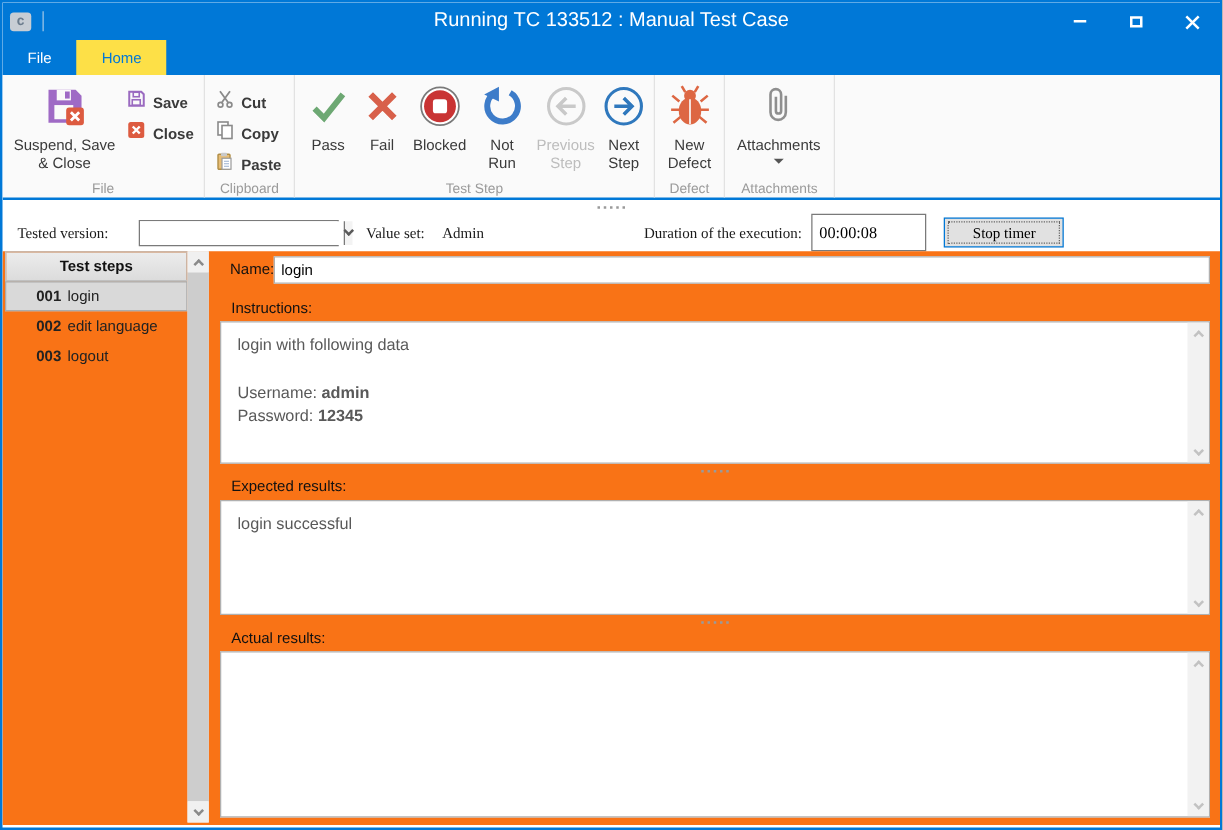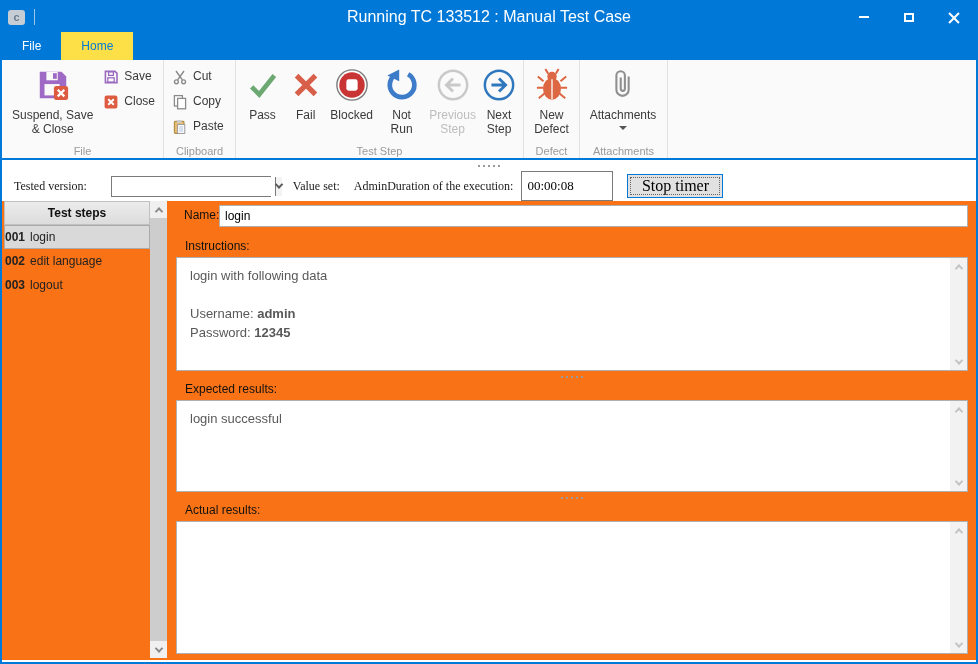--- a/index.html
+++ b/index.html
@@ -28,45 +28,45 @@
   .tab.active { background:#fde047; color:#0078d7; }
 
   
   .ribbon { height:100px; background:#fafafa; border-bottom:2px solid #0078d7; display:flex; }
   .rgroup { position:relative; border-right:1px solid #e2e2e2; padding:4px 4px 16px 4px; display:flex; align-items:flex-start; }
   .rgroup-label { position:absolute; bottom:1px; left:0; right:0; text-align:center; font-size:11px; color:#9a9a9a; }
   .bigbtn { display:flex; flex-direction:column; align-items:center; padding:4px 3px 0 3px; cursor:default; }
   .bigbtn .blabel { margin-top:3px; font-size:12px; color:#3a3a3a; text-align:center; line-height:1.15; }
   .bigbtn.disabled .blabel { color:#bdbdbd; }
   .smallcol { display:flex; flex-direction:column; justify-content:flex-start; padding-top:5px; }
-  .smallbtn { display:flex; align-items:flex-start; height:25px; padding:0 4px; cursor:default; }
+  .smallbtn { display:flex; align-items:center; height:25px; padding:0 4px; cursor:default;font-weight:bold; }
   .smallbtn .blabel { margin-left:5px; font-size:12px; color:#3a3a3a; }
   .caret-down { width:0; height:0; border-left:4px solid transparent; border-right:4px solid transparent; border-top:4px solid #555; margin:3px auto 0 auto; }
 
   
   .grip { display:flex; justify-content:center; align-items:center; gap:3px; }
   .grip i { width:2px; height:2px; background:#9a9a9a; display:block; }
   .grip-row { height:11px; }
 
   
   .params { height:30px; display:flex; align-items:center; font-size:12px; color:#1a1a1a;font-family:Liberation Serif, serif; }
   .params .lbl { white-space:nowrap; }
   .combo { margin-left:24px; width:160px; height:21px; border:1px solid #7a7a7a; background:#fff; display:flex; }
   .combo input { flex:1; border:none; outline:none; font-size:12px; padding:0 4px; font-family:inherit; }
   .combo-btn { width:19px; border-left:1px solid #7a7a7a; background:#f3f3f3; display:flex; align-items:center; justify-content:center; }
   .chev { width:6px; height:6px; border-right:2px solid #5a5a5a; border-bottom:2px solid #5a5a5a; transform:rotate(45deg) translate(-1px,-1px); }
   .duration-input { margin-left:8px; width:92px; height:22px; border:1px solid #7a7a7a; font-size:13px; padding:14px 5px; font-family:inherit; outline:none; background:#fff; }
-  .stop-btn { margin-left:14px; width:96px; height:24px; background:#e1e1e1; border:1px solid #0078d7; font-size:16px; font-family:inherit; outline:1px dotted #666; outline-offset:-4px; cursor:default; }
+  .stop-btn { margin-left:14px; width:96px; height:24px; background:#e1e1e1; border:1px solid #0078d7; font-size:12px; font-family:inherit; outline:1px dotted #666; outline-offset:-4px; cursor:default; }
 
   
   .content { position:relative; height:459px; background:#f97316; }
 
   .steps-panel { position:absolute; left:2px; top:0; width:146px; }
   .steps-header { height:24px; background:linear-gradient(#ececec,#dcdcdc); border:1px solid #c0c0c0; display:flex; align-items:center; justify-content:center; font-size:12px; font-weight:bold; color:#111; }
-  .step-item { height:24px; display:flex; align-items:center; font-size:12px; color:#222; border:1px solid transparent; cursor:default; }
+  .step-item { height:24px; display:flex; align-items:center; padding-left:24px; font-size:12px; color:#222; border:1px solid transparent; cursor:default; }
   .step-item.selected { background:#d9d9d9; border:1px solid #ababab; }
   .step-item .num { font-weight:bold; margin-right:5px; }
 
   .vscroll { position:absolute; left:148px; top:0; bottom:2px; width:17px; background:#f0f0f0; }
   .vscroll .arrow { position:absolute; left:0; width:17px; height:17px; display:flex; align-items:center; justify-content:center; background:#f0f0f0; }
   .vscroll .arrow.up { top:0; }
   .vscroll .arrow.down { bottom:0; }
   .vscroll .thumb { position:absolute; left:0; top:17px; bottom:17px; width:17px; background:#cdcdcd; }
   .chev-up-sm { width:6px; height:6px; border-left:2px solid #8a8a8a; border-top:2px solid #8a8a8a; transform:rotate(45deg) translate(1px,1px); }
   .chev-dn-sm { width:6px; height:6px; border-right:2px solid #8a8a8a; border-bottom:2px solid #8a8a8a; transform:rotate(45deg) translate(-1px,-1px); }
@@ -291,21 +291,21 @@
   <div class="params">
     <span class="lbl" style="margin-left:12px;">Tested version:</span>
     <div class="combo">
       <input value="" style="">
       <div class="combo-btn">
           <span class="chev"></span>
         </div>
     </div>
     <span class="lbl" style="margin-left:22px;">Value set:</span>
     <span class="lbl" style="margin-left:14px;">Admin</span>
-    <span class="lbl" style="">Duration of the execution:</span>
+    <span class="lbl" style="margin-left:128px;">Duration of the execution:</span>
     <input class="duration-input" value="00:00:08" style="">
     <button class="stop-btn">Stop timer</button>
   </div>
 
   <div class="content">
 
     <div class="steps-panel">
       <div class="steps-header">Test steps</div>
       <div class="step-item selected">
         <span class="num">001</span>

